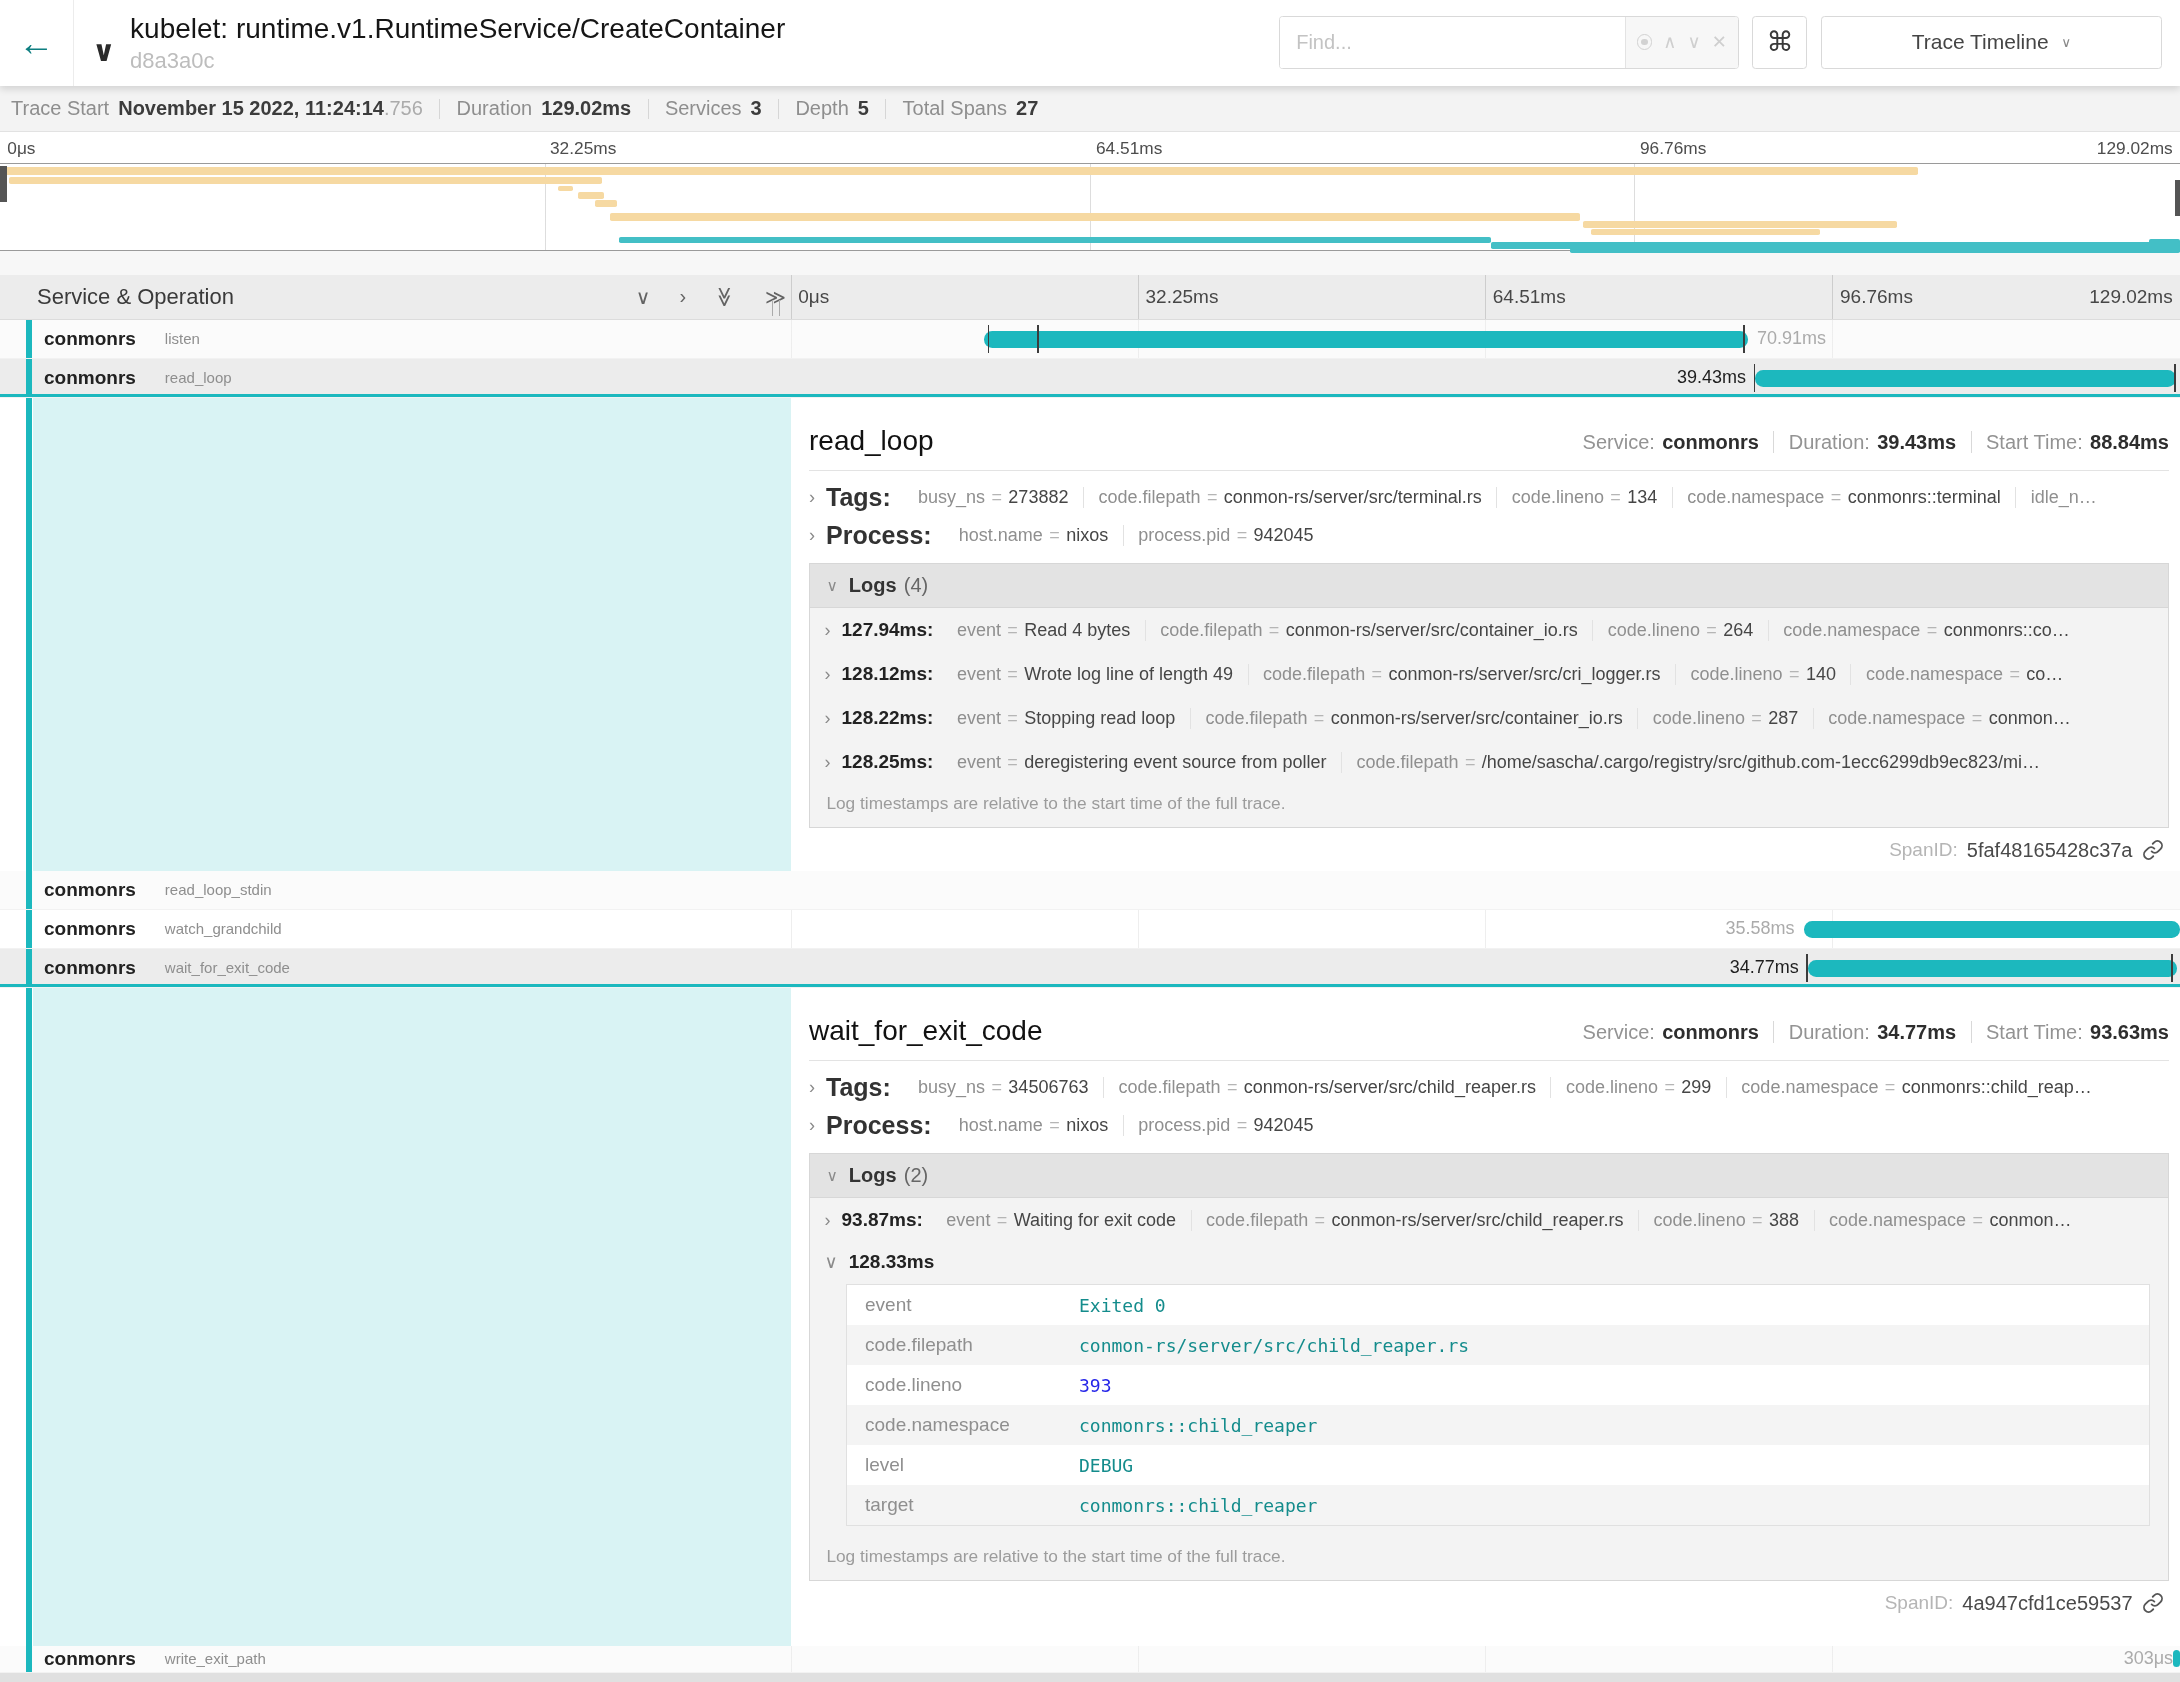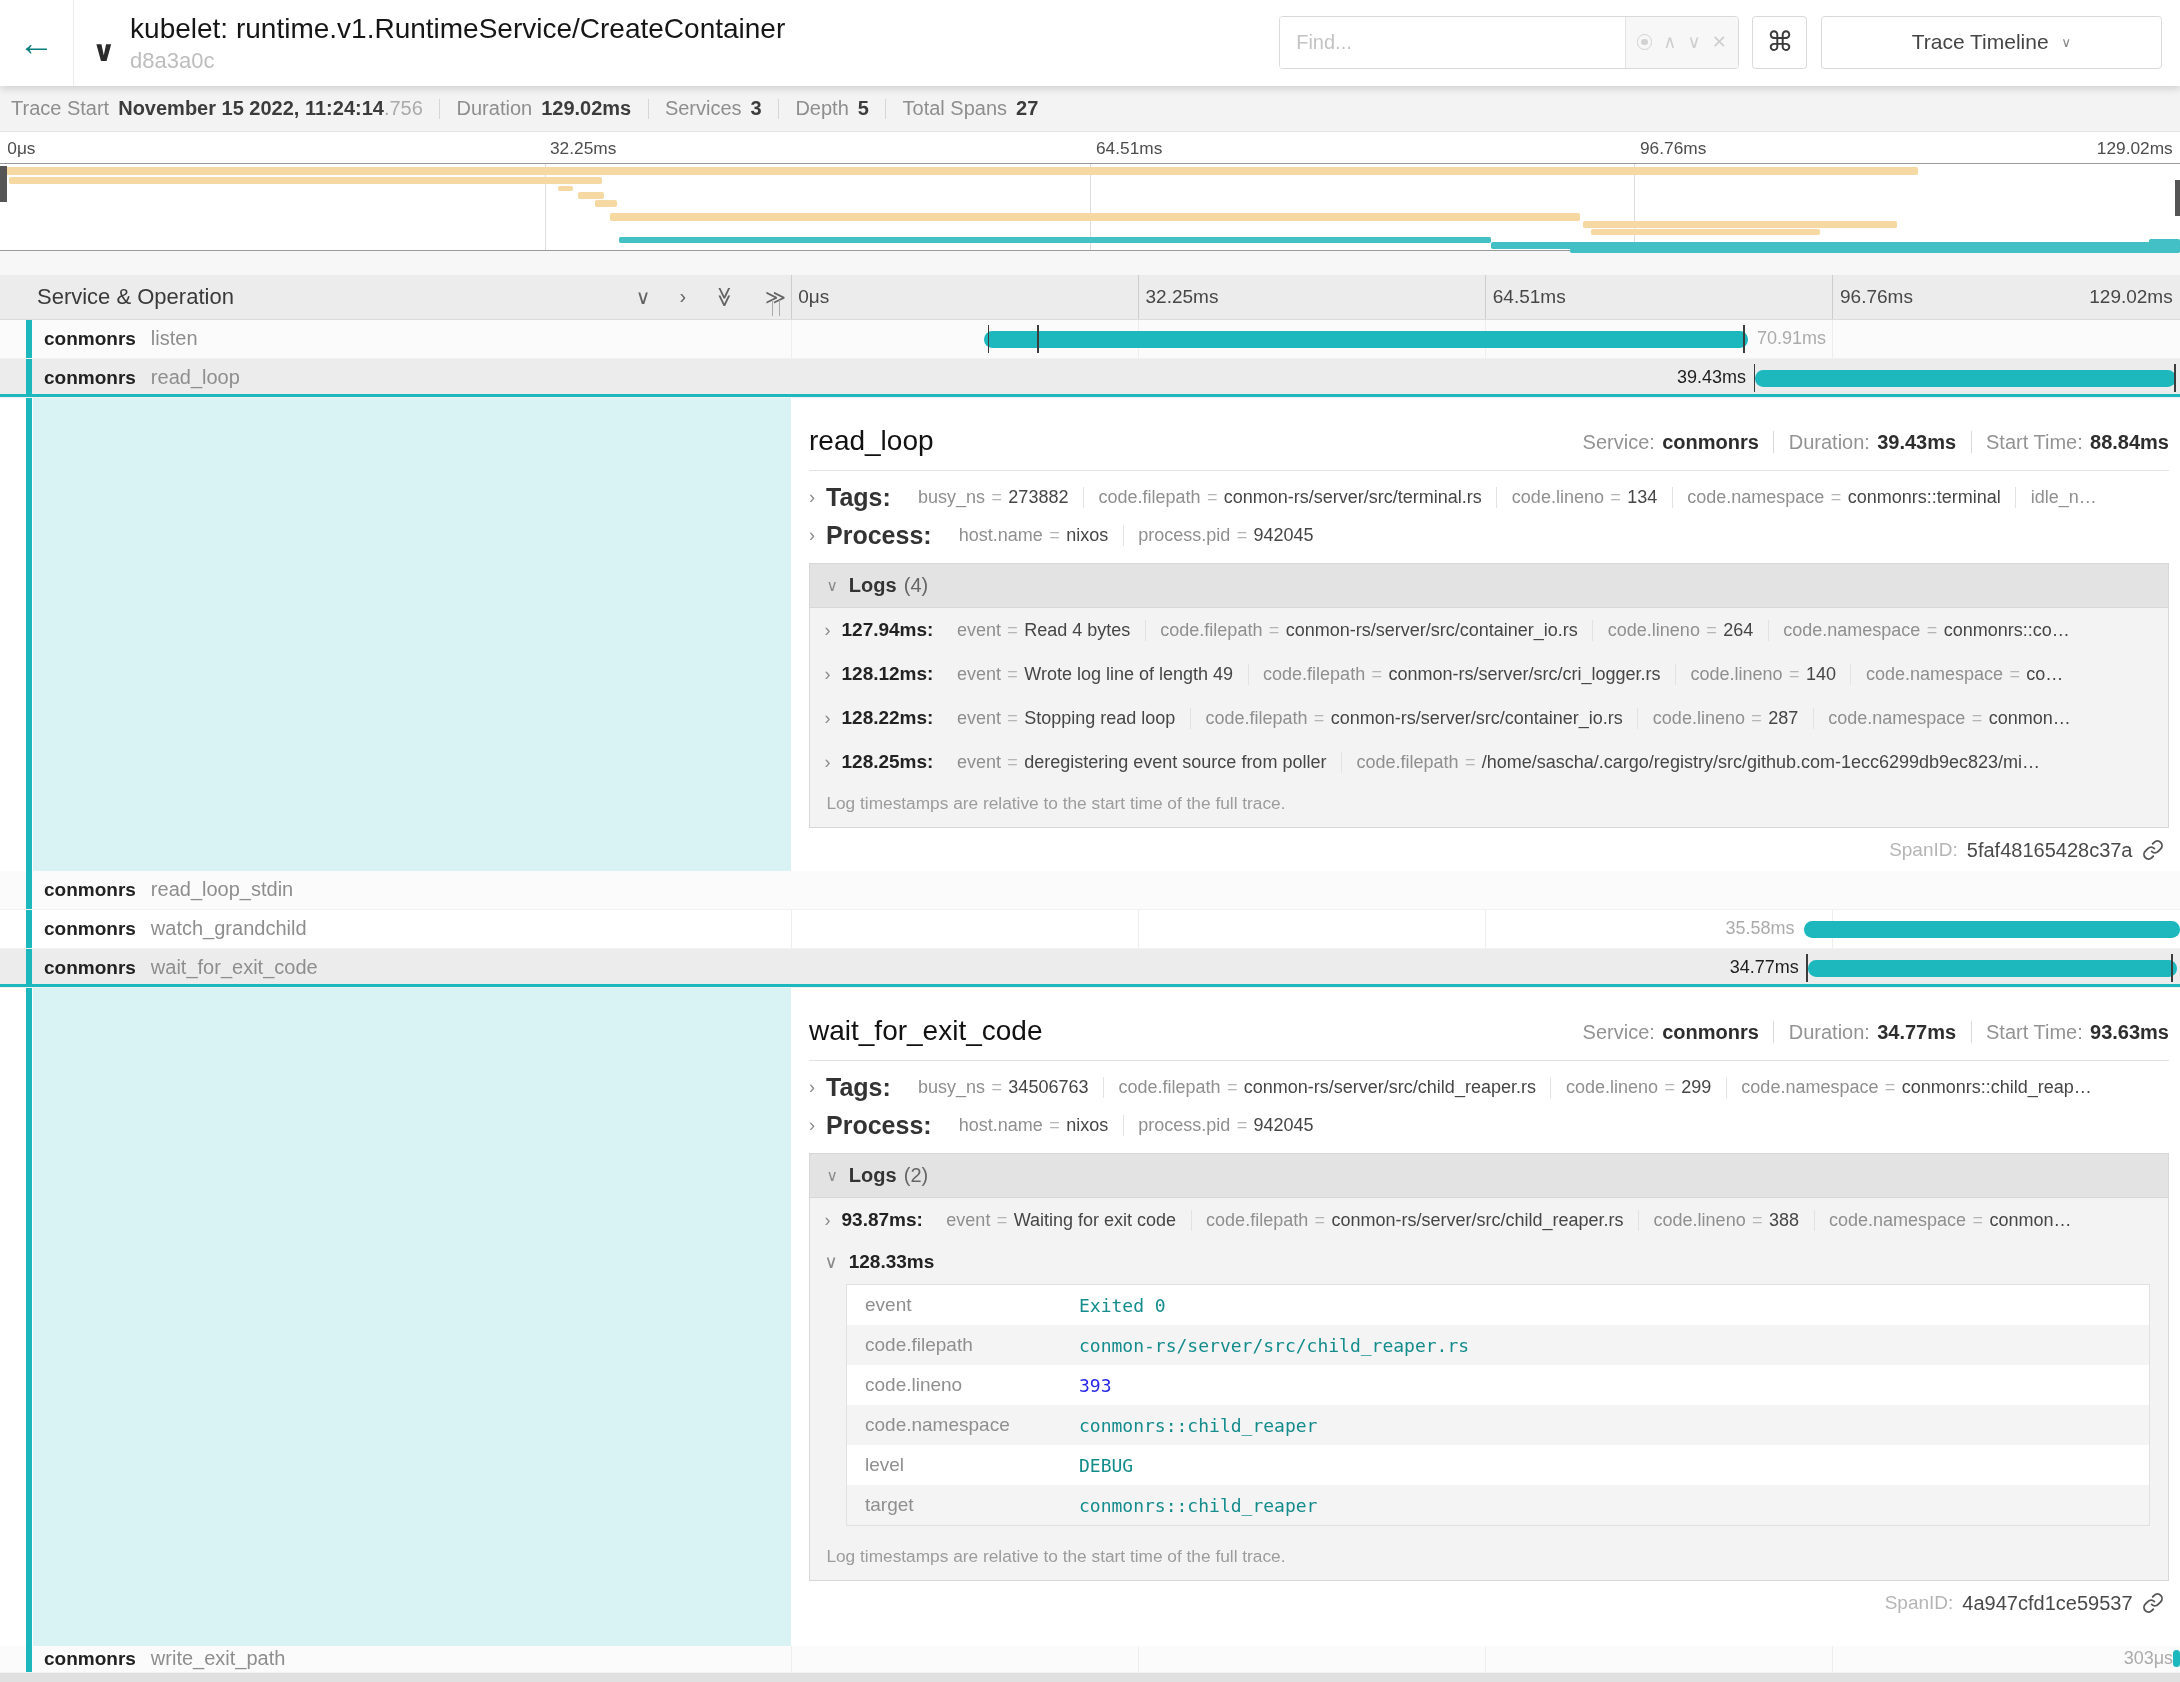--- a/index.html
+++ b/index.html
@@ -81,21 +81,21 @@
   .ght-3 { left: calc(75% + 7.3px); } .ght-4 { right: 7.3px; }
 
   
   .span-row { height: 39px; position: relative; border-bottom: 0.9px solid #f2f2f2; cursor: pointer; }
   .span-row.short { height: 27px; }
   .row-underline { position: absolute; left: 0; right: 0; bottom: -0.9px; height: 3.6px; background: #1CB8BE; z-index: 3; }
   .name-cell { position: absolute; left: 0; top: 0; bottom: 0; width: 791px; display: flex;
                align-items: center; padding-left: 44px; }
   .name-accent { position: absolute; left: 26px; top: 0; bottom: 0; width: 6.4px; background: #1CB8BE; }
   .svc { font-size: 19px; font-weight: 700; color: #222; }
-  .op { font-size: 20px; color: #8e8e8e; margin-left: 15px; }
+  .op { font-size: 15px; color: #8e8e8e; margin-left: 29px; }
   .tl-cell { position: absolute; left: 791px; right: 0; top: 0; bottom: 0;
              background:
                linear-gradient(#ececec,#ececec) 0 0/0.9px 100% no-repeat,
                linear-gradient(#ececec,#ececec) 25% 0/0.9px 100% no-repeat,
                linear-gradient(#ececec,#ececec) 50% 0/0.9px 100% no-repeat,
                linear-gradient(#ececec,#ececec) 75% 0/0.9px 100% no-repeat; }
   .span-bar { position: absolute; top: 11px; height: 17.3px; border-radius: 8.2px; background: #1CB8BE; }
   .short .span-bar { top: 4.5px; }
   .bar-tick { position: absolute; top: 5.5px; height: 28px; width: 1.8px; background: #3c3c3c; }
   .bar-label { position: absolute; top: 0; bottom: 0; display: flex; align-items: center;

